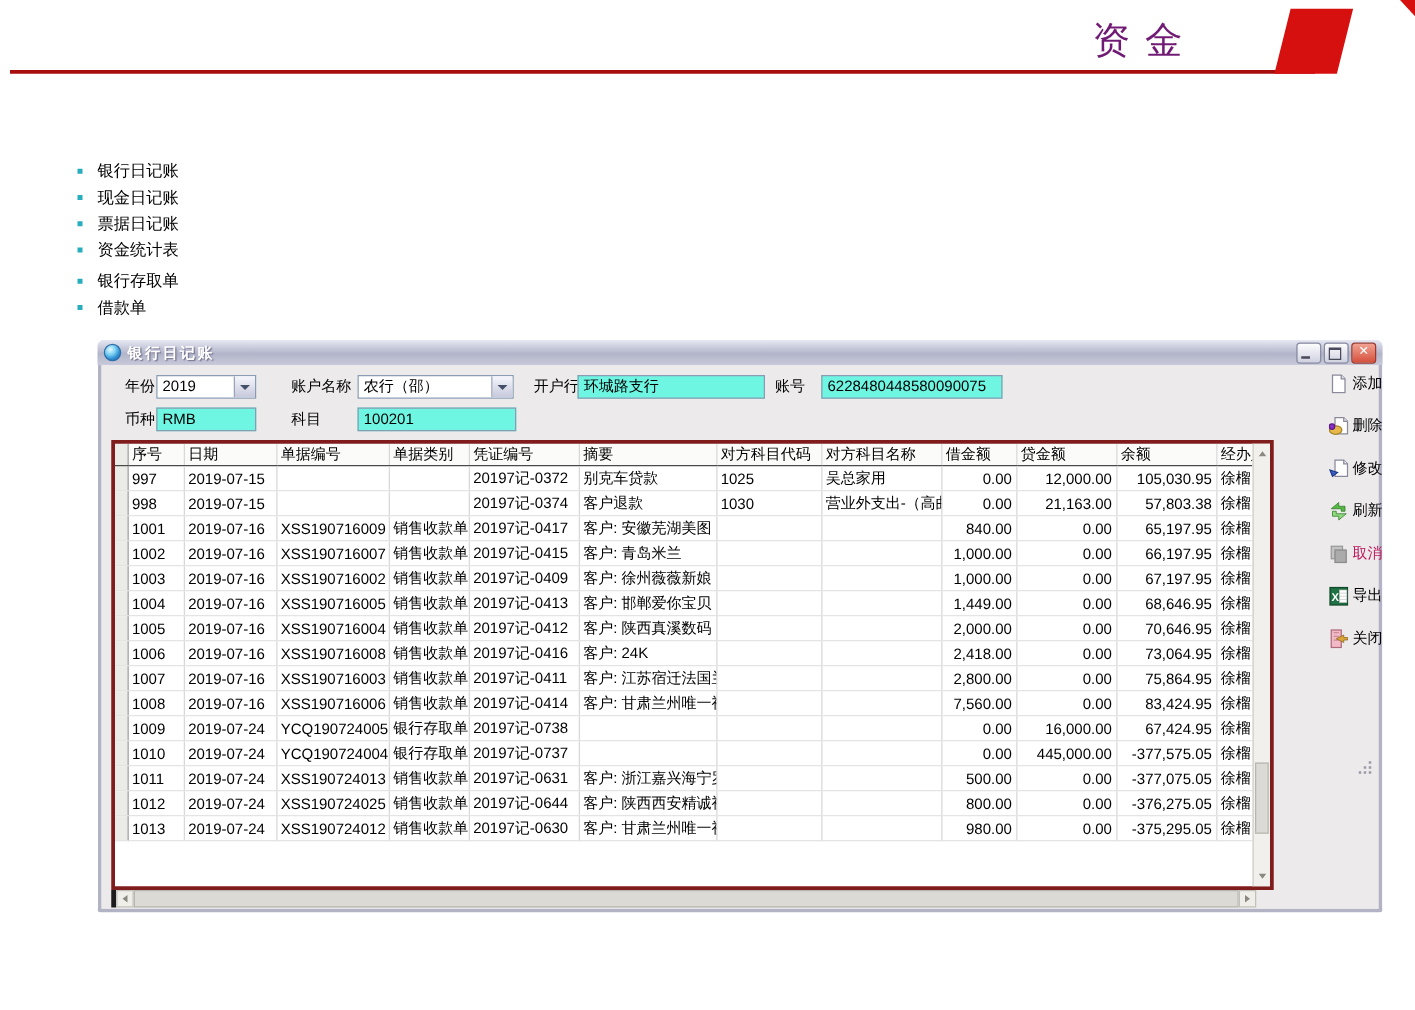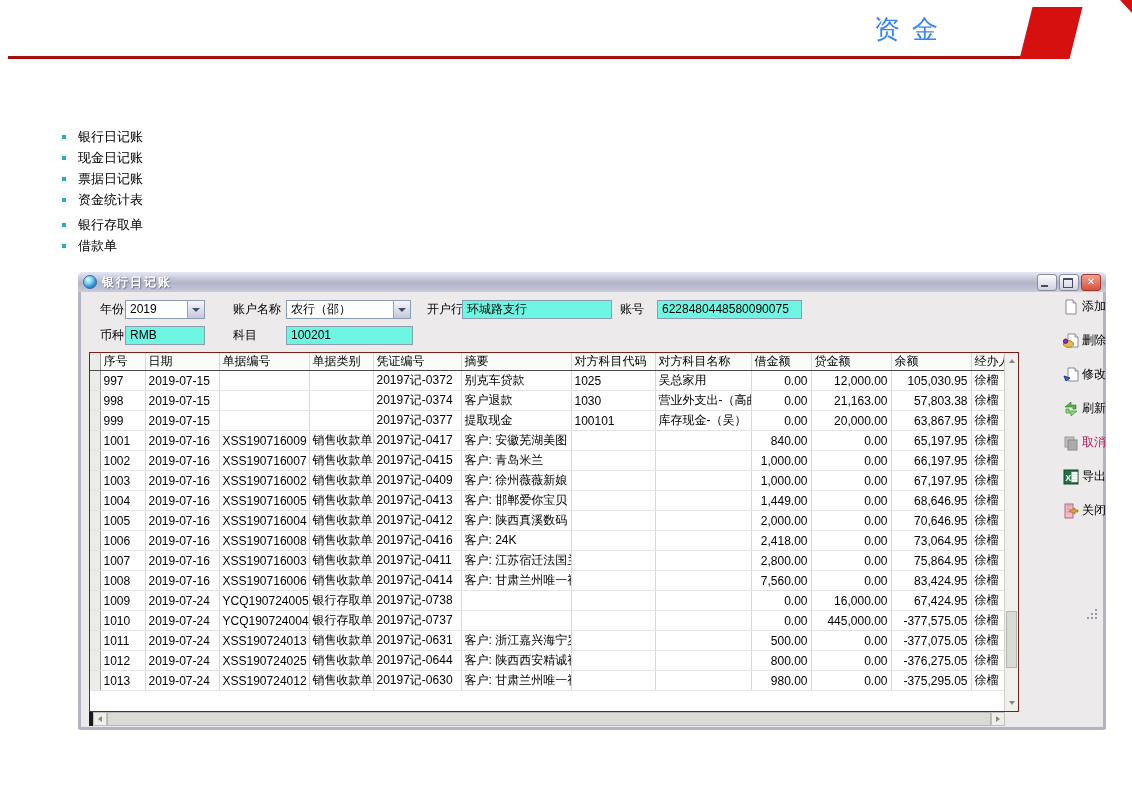--- a/index.html
+++ b/index.html
@@ -2,21 +2,21 @@
 <html><head>
 <meta charset="utf-8">
 <style>
   html,body{margin:0;padding:0}
   body{
     width:1132px;height:808px;position:relative;overflow:hidden;background:#fff;
     font-family:"Liberation Sans","DejaVu Sans",sans-serif;color:#000;
   }
   
   .hdr-title{position:absolute;top:12px;left:874px;font-family:Liberation Sans, sans-serif;
-    font-size:26px;color:#3b82f6;letter-spacing:12px;white-space:nowrap}
+    font-size:30px;color:#701a75;letter-spacing:12px;white-space:nowrap}
   .hdr-line{position:absolute;top:56px;left:8px;width:1044px;height:3px;background:#a80d0d}
   .hdr-shape{position:absolute;top:7px;left:1026px;width:50px;height:52px;background:#d60f0f;transform:skewX(-14deg)}
   .hdr-corner{position:absolute;top:0;left:1116px;width:16px;height:13px;background:#d60f0f;
     clip-path:polygon(25% 0,100% 0,100% 100%)}
   
   .menu{position:absolute;left:62px;top:126px;list-style:none;margin:0;padding:0}
   .menu li{display:flex;align-items:center;height:21px;font-size:13px;cursor:pointer}
   .menu li.gap{margin-top:4px}
   .bullet{width:4px;height:4px;background:#27aebe;margin-right:12px;flex:0 0 4px}
   
@@ -44,21 +44,21 @@
   .fl{position:absolute;font-size:12px;line-height:19px;white-space:nowrap}
   .field{position:absolute;height:19px;border:1px solid #8a9cb2;background:#fff;font-size:12px;
     line-height:17px;padding-left:4px;box-sizing:border-box;white-space:nowrap;overflow:hidden}
   .cyan{background:#6ef6e3}
   .dd{padding-right:18px}
   .dd-btn{position:absolute;right:0;top:0;bottom:0;width:16px;cursor:pointer;
     background:linear-gradient(180deg,#f5f6fc,#c6c8dc);border-left:1px solid #9aa2b8;
     display:flex;align-items:center;justify-content:center}
   .tri-down{width:0;height:0;border-left:4px solid transparent;border-right:4px solid transparent;border-top:4px solid #44506a}
   
-  .tblwrap{position:absolute;left:8px;top:60px;width:930px;height:360px;border:1px solid #7f1d1d;
+  .tblwrap{position:absolute;left:8px;top:60px;width:930px;height:360px;border:3px solid #7f1d1d;
     background:#fff;box-sizing:border-box;display:flex}
   .gridarea{width:914px;overflow:hidden}
   table{border-collapse:collapse;table-layout:fixed;width:914px;font-size:12px}
   th{height:17px;font-weight:normal;text-align:left;padding:0 3px;background:#fbfbfa;
     border-right:1px solid #d8d8d8;border-bottom:1px solid #4a4a4a;white-space:nowrap;overflow:hidden}
   td{height:19px;padding:0 3px;border-right:1px solid #d8d8d8;border-bottom:1px solid #e4e4e4;
     white-space:nowrap;overflow:hidden}
   th.rowhdr,td.rowhdr{background:#ebebe8;border-right:1px solid #9a9a9a;padding:0}
   td.num{text-align:right}
   
@@ -217,35 +217,20 @@
                 <td>客户退款</td>
                 <td>1030</td>
                 <td>营业外支出-（高曲</td>
                 <td class="num">0.00</td>
                 <td class="num">21,163.00</td>
                 <td class="num">57,803.38</td>
                 <td>徐榴</td>
               </tr>
               <tr>
                 <td class="rowhdr"></td>
-                <td>999</td>
-                <td>2019-07-15</td>
-                <td></td>
-                <td></td>
-                <td>20197记-0377</td>
-                <td>提取现金</td>
-                <td>100101</td>
-                <td>库存现金-（吴）</td>
-                <td class="num">0.00</td>
-                <td class="num">20,000.00</td>
-                <td class="num">63,867.95</td>
-                <td>徐榴</td>
-              </tr>
-              <tr>
-                <td class="rowhdr"></td>
                 <td>1001</td>
                 <td>2019-07-16</td>
                 <td>XSS190716009</td>
                 <td>销售收款单</td>
                 <td>20197记-0417</td>
                 <td>客户: 安徽芜湖美图</td>
                 <td></td>
                 <td></td>
                 <td class="num">840.00</td>
                 <td class="num">0.00</td>

